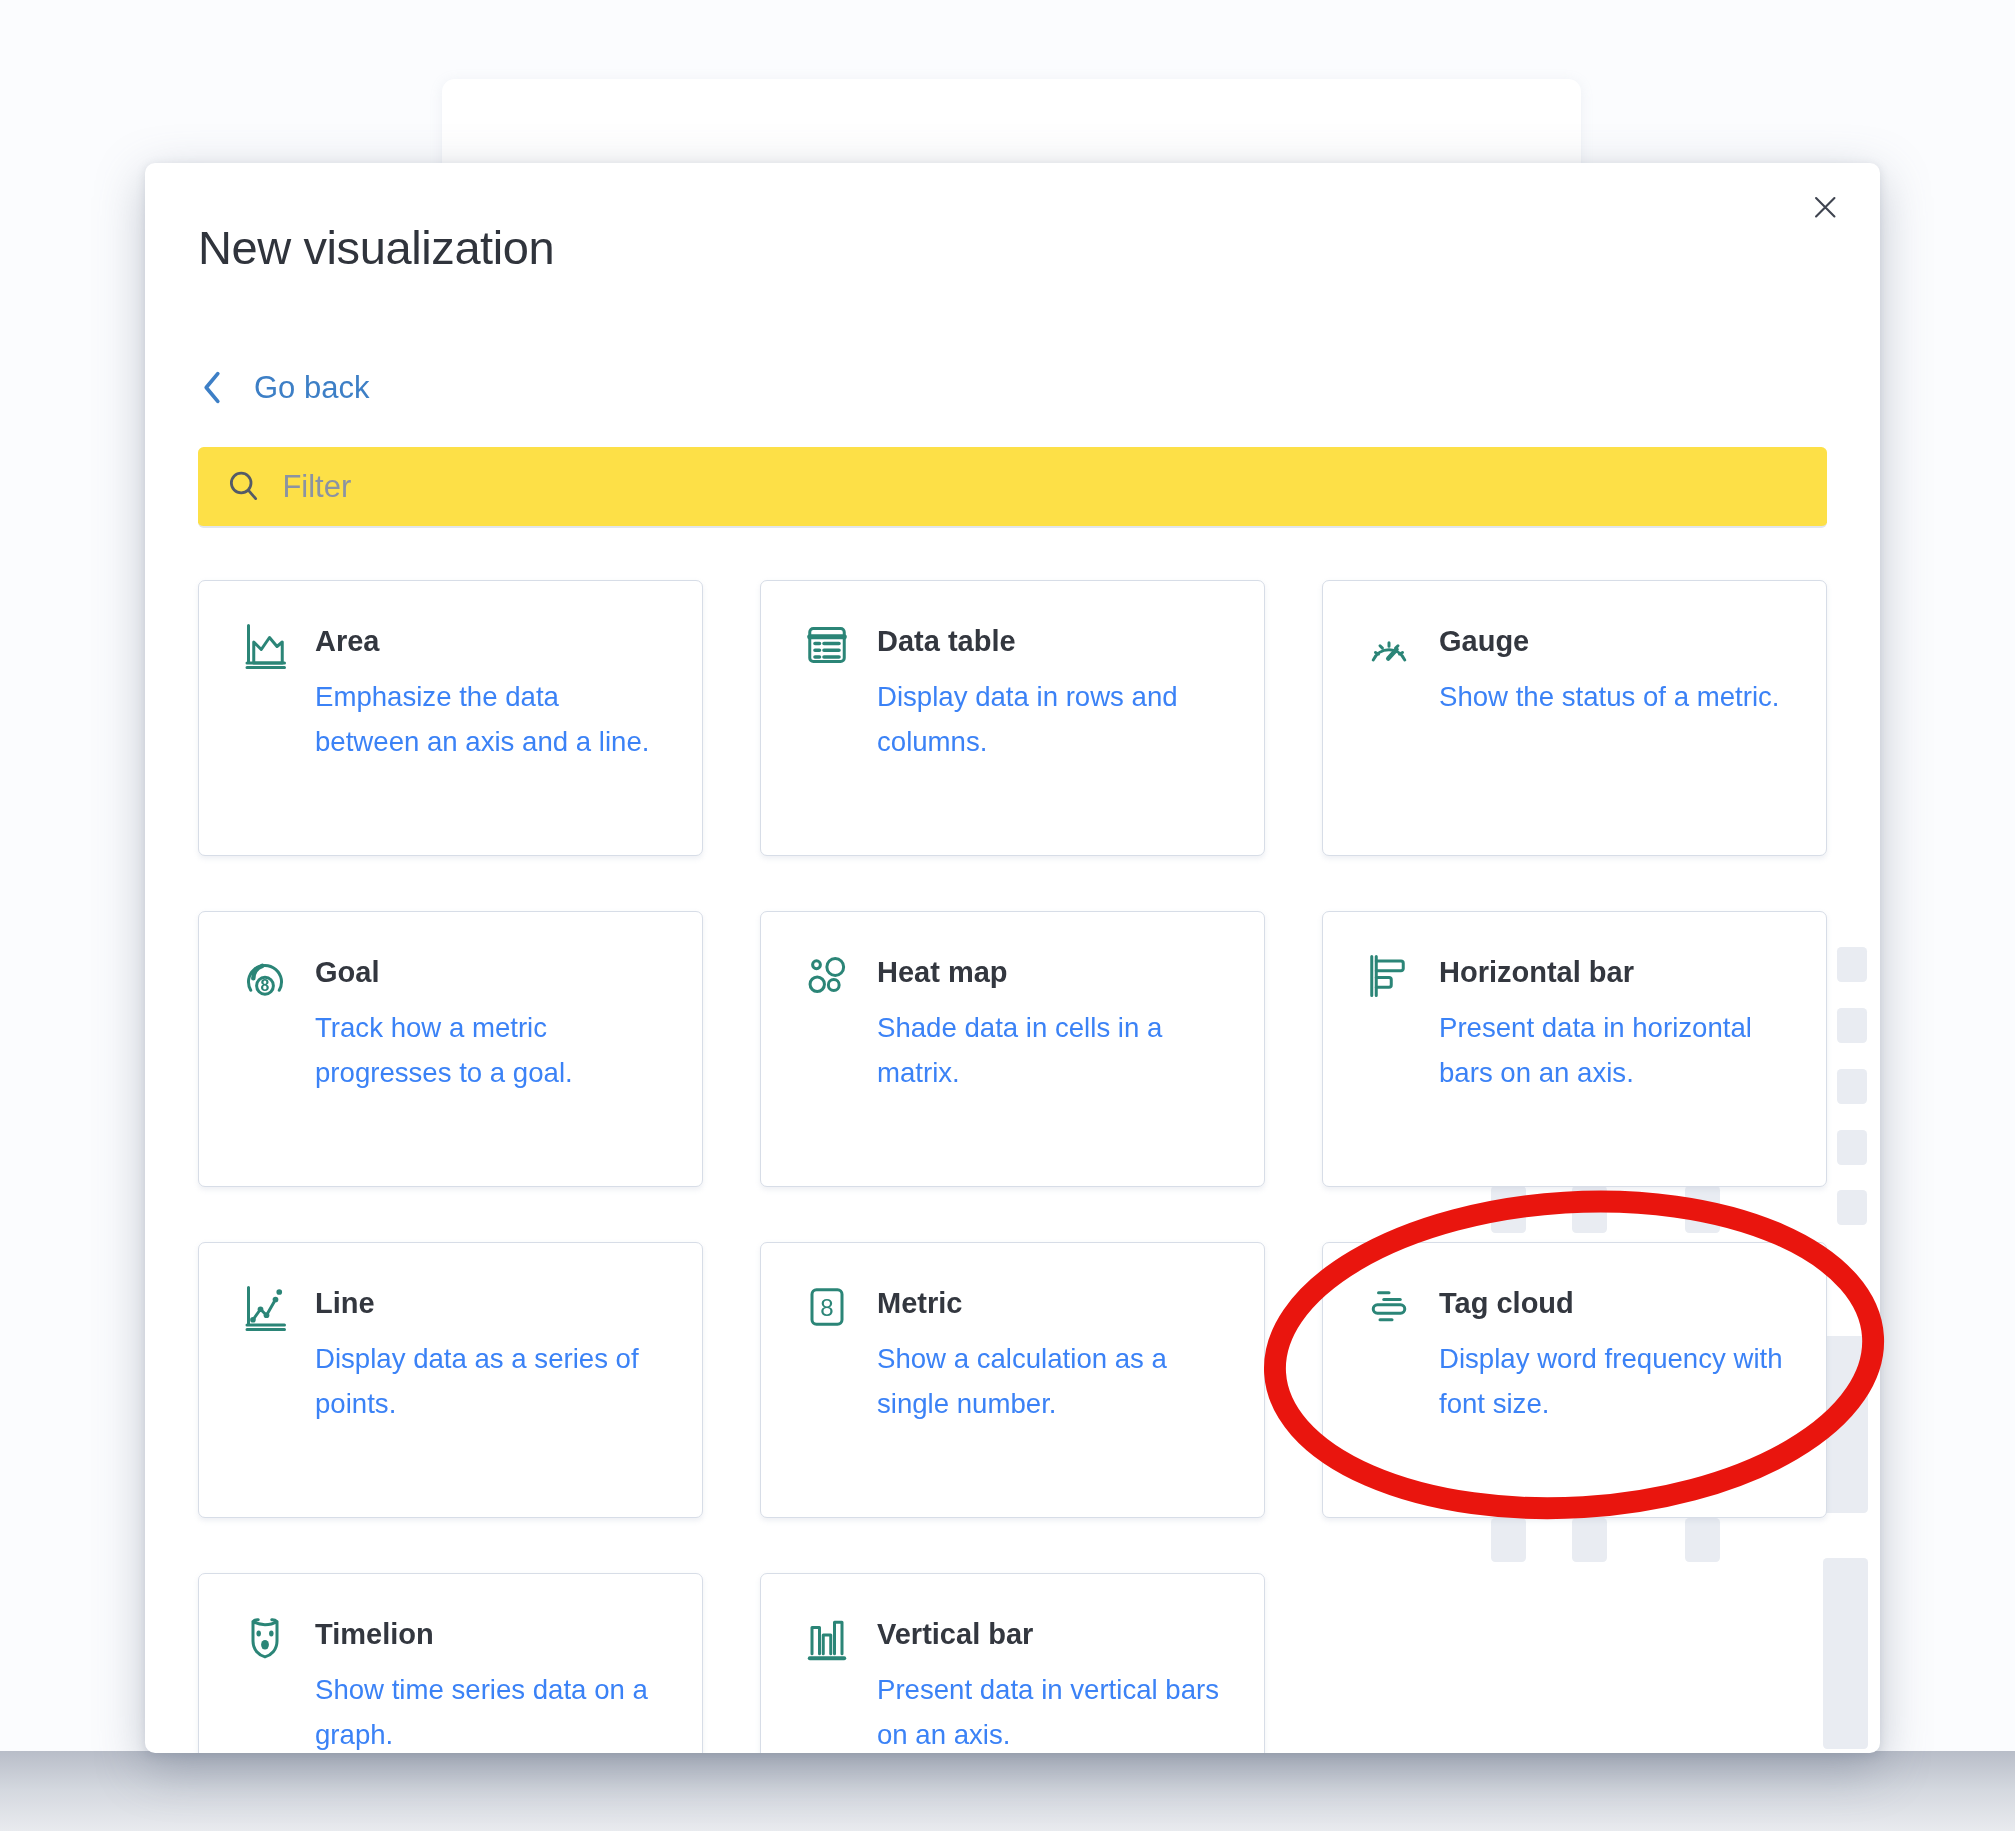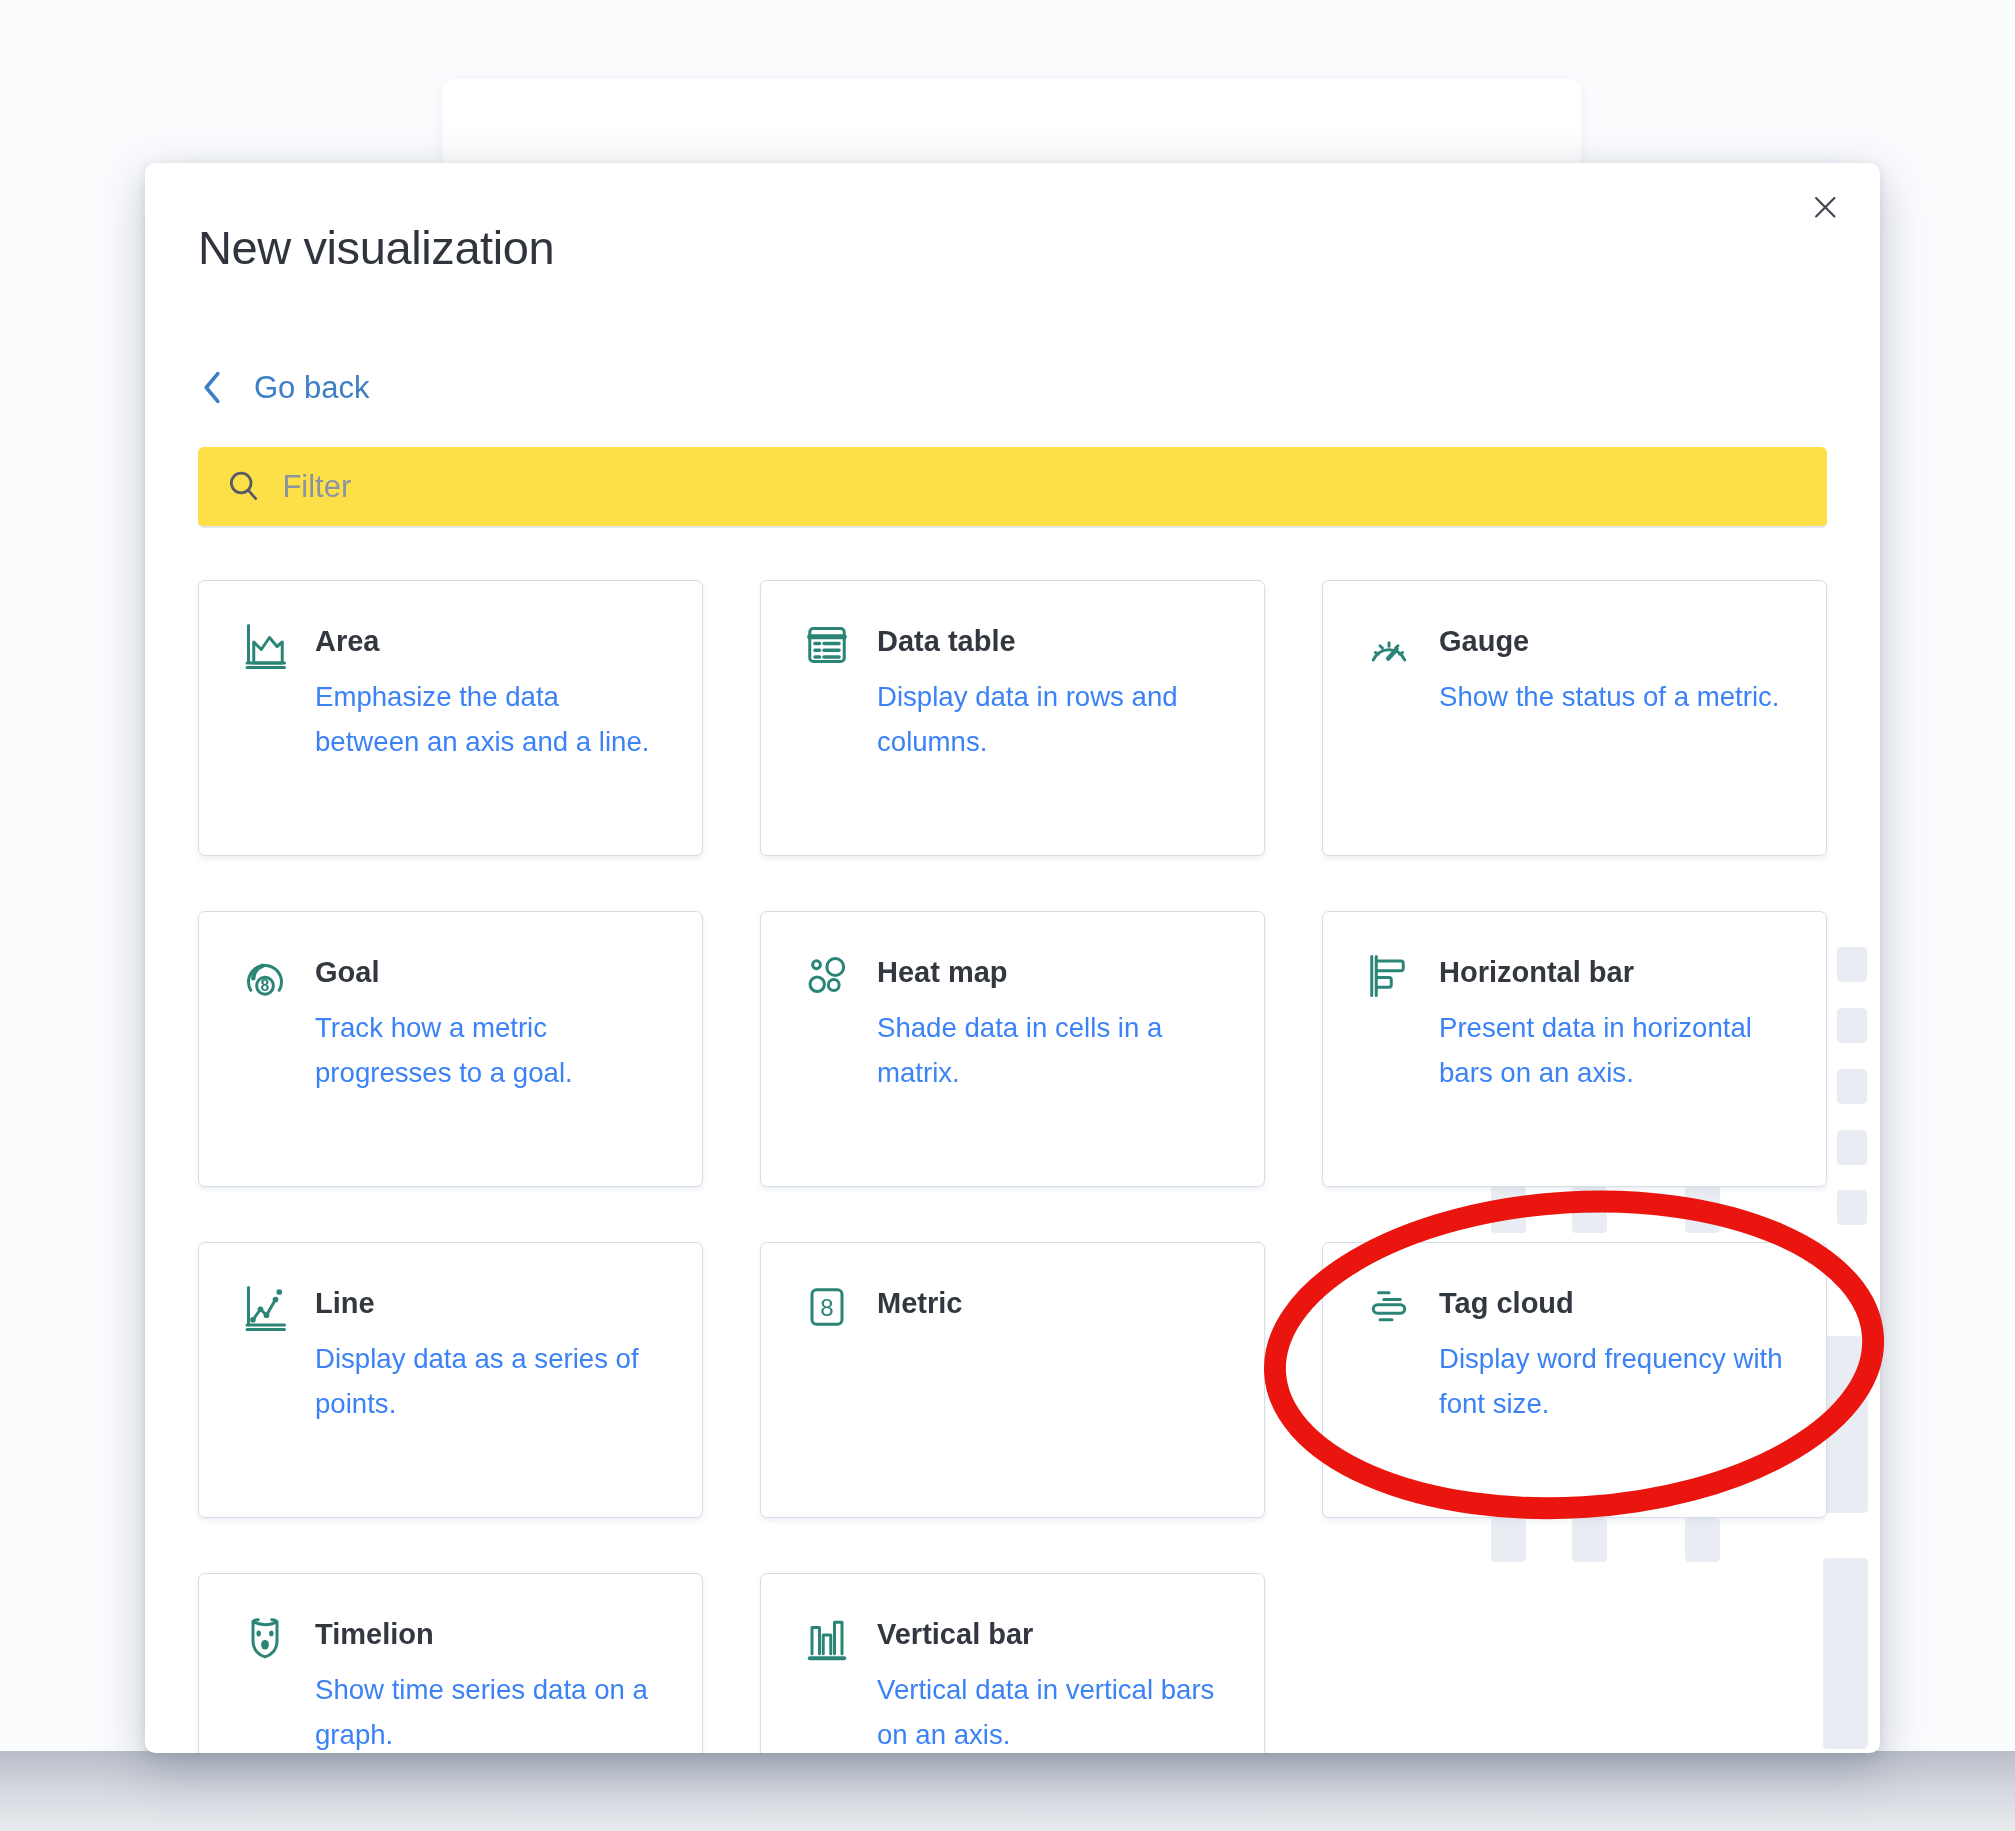--- a/index.html
+++ b/index.html
@@ -180,20 +180,21 @@
             </svg></span>
     <span class="card-title">Line</span>
     <span class="card-desc">Display data as a series of points.</span>
   </div>
         <div class="card">
     <span class="icon"><svg viewBox="0 0 32 32" fill="none" stroke="currentColor" stroke-width="2" stroke-linecap="round" stroke-linejoin="round">
               <rect x="6" y="4.5" width="20" height="23" rx="3"></rect>
               <text x="16" y="22" text-anchor="middle" font-size="16" font-weight="500" fill="currentColor" stroke="none" font-family="'Liberation Sans',sans-serif">8</text>
             </svg></span>
     <span class="card-title">Metric</span>
+    <span class="card-desc">Show a calculation as a single number.</span>
   </div>
         <div class="card">
     <span class="icon"><svg viewBox="0 0 32 32" fill="none" stroke="currentColor" stroke-width="2" stroke-linecap="round" stroke-linejoin="round">
               <path d="M9 6.5 H16"></path>
               <path d="M12.5 11 H23.5"></path>
               <rect x="5.5" y="14.5" width="21" height="5.6" rx="2.8"></rect>
               <path d="M10 24.5 H18"></path>
             </svg></span>
     <span class="card-title">Tag cloud</span>
     <span class="card-desc">Display word frequency with font size.</span>
@@ -209,21 +210,21 @@
     <span class="card-desc">Show time series data on a graph.</span>
   </div>
         <div class="card">
     <span class="icon"><svg viewBox="0 0 32 32" fill="none" stroke="currentColor" stroke-width="2" stroke-linecap="round" stroke-linejoin="round">
               <path d="M6 26.5 V9 H11 V26.5"></path>
               <path d="M13.5 26.5 V14 H18.5 V26.5"></path>
               <path d="M21 26.5 V5.5 H26 V26.5"></path>
               <path d="M4.5 29.5 H27.5" stroke-width="2.6"></path>
             </svg></span>
     <span class="card-title">Vertical bar</span>
-    <span class="card-desc">Vertical data in vertical bars on an axis.</span>
+    <span class="card-desc">Present data in vertical bars on an axis.</span>
   </div>
       </div>
   </div>
 
   <svg class="annotation-layer" viewBox="0 0 2852 2592">
     <ellipse cx="2228" cy="1918" rx="424" ry="216" fill="none" stroke-width="31" transform="rotate(-3.5 2228 1918)" stroke="#e9150e"></ellipse>
   </svg>
 </div>
 
 

